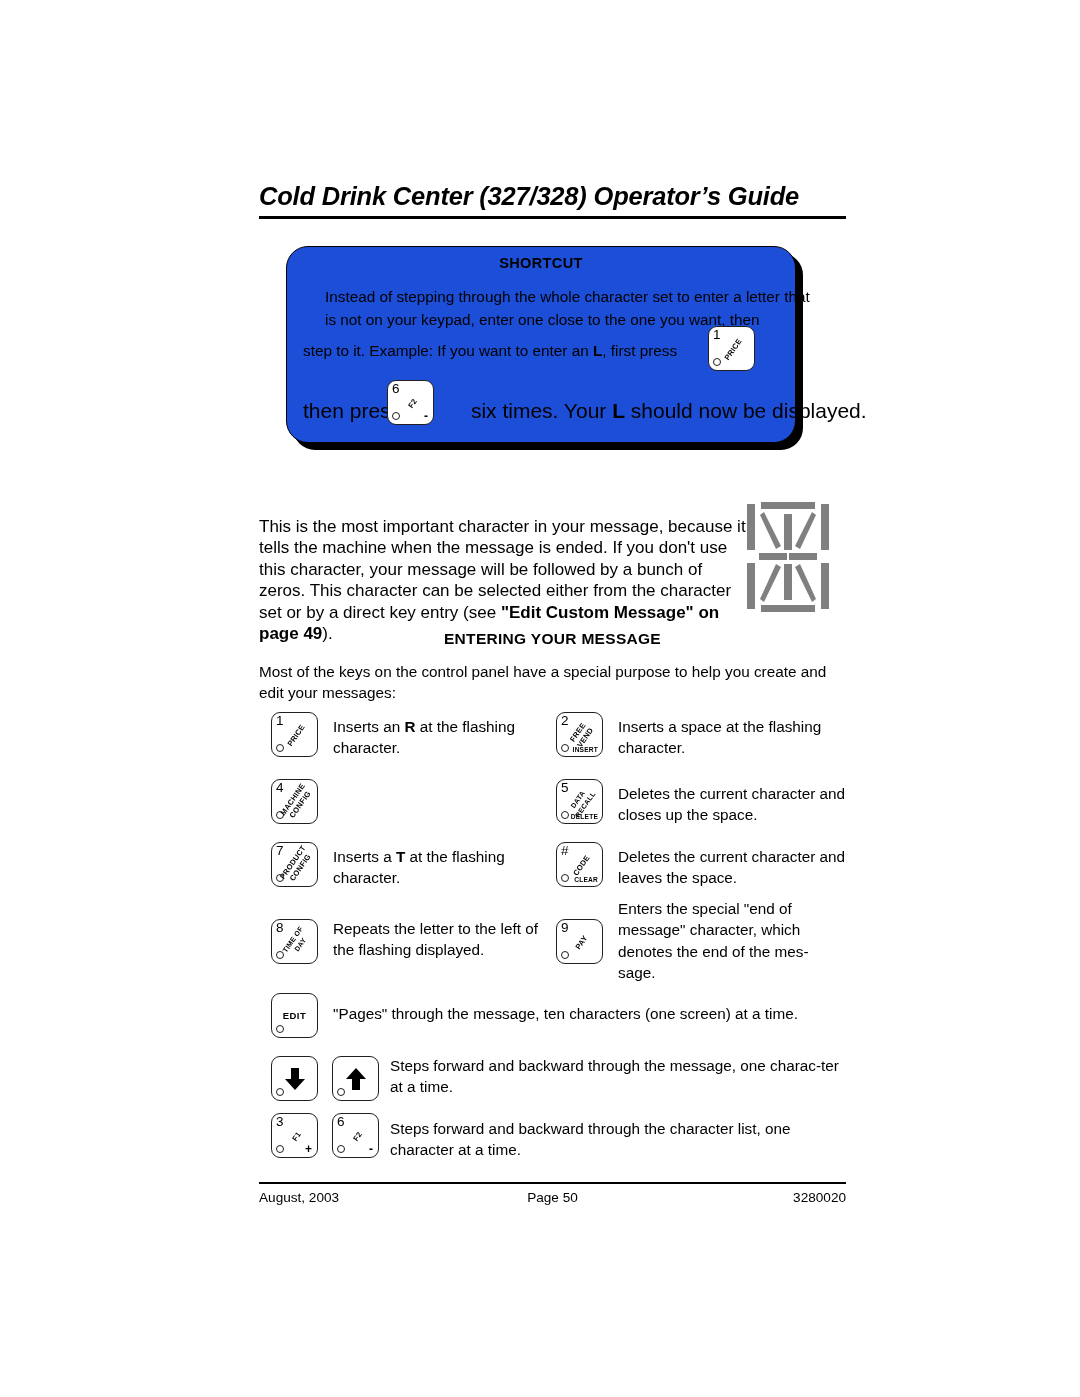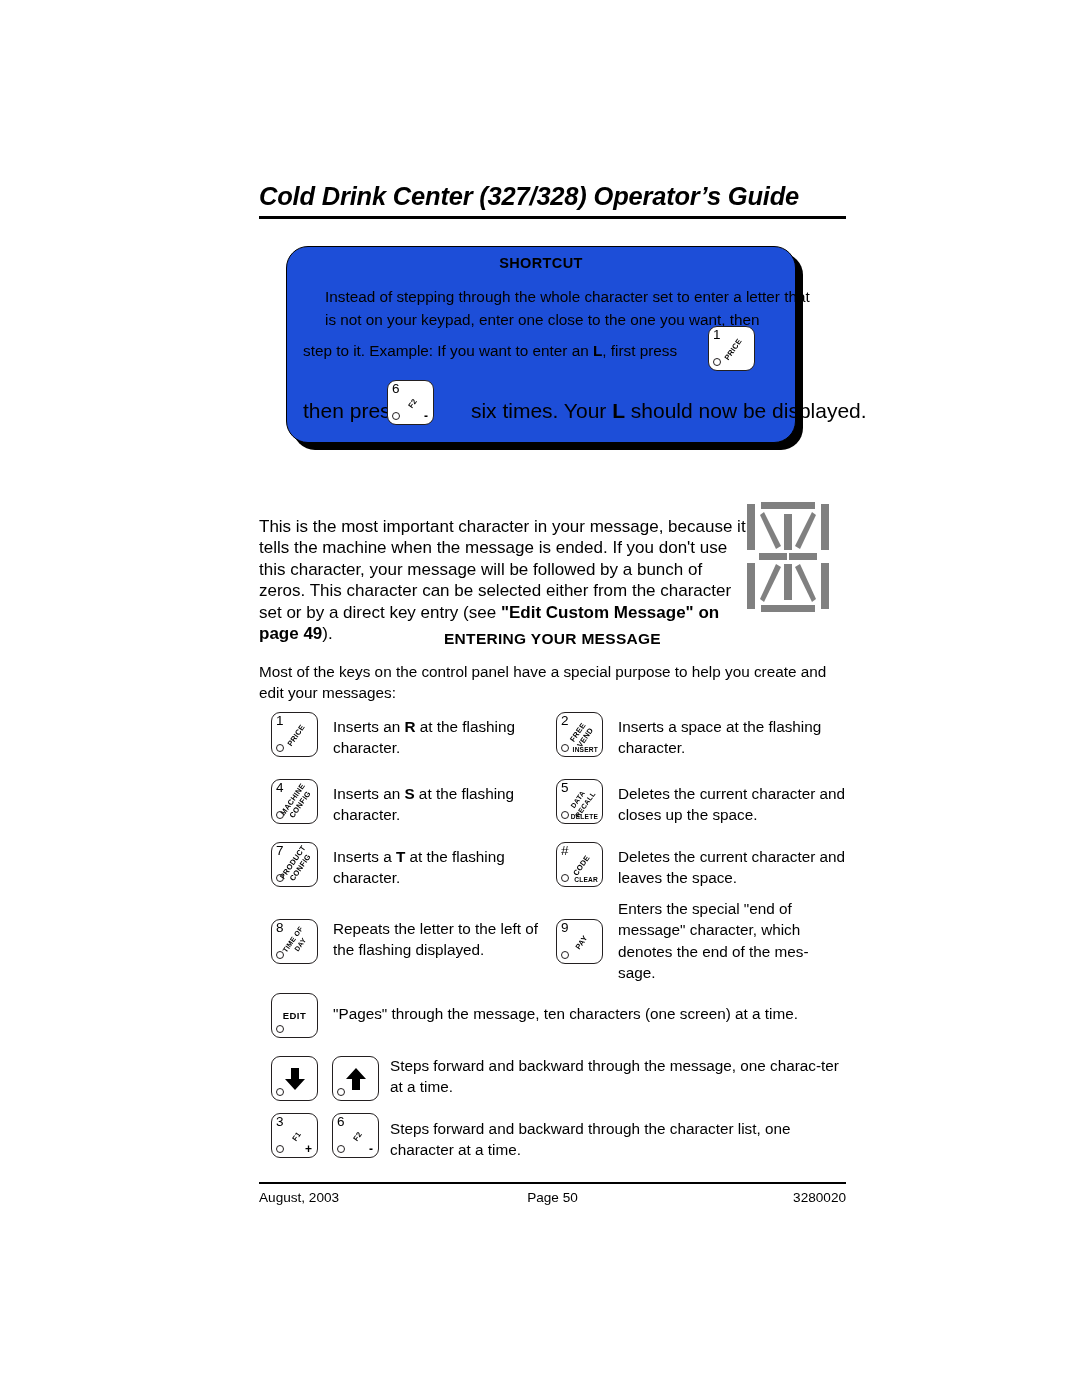--- a/index.html
+++ b/index.html
@@ -325,21 +325,20 @@
   <div class="ktext" style="left:608px;top:716px;width:225px;">Inserts a space at the flashing character.</div>
 
   <div class="key" style="position:absolute;left:261px;top:779px;width:47px;height:45px;">
     <span class="k-num">4</span>
     <span class="k-diag">
         <span class="k-diag-inner">MACHINE
 CONFIG</span>
       </span>
     <span class="k-led"></span>
   </div>
-  <div class="ktext" style="left:323px;top:783px;width:200px;"><span>Inserts an </span><b>S</b><span> at the flashing character.</span></div>
 
   <div class="key" style="position:absolute;left:546px;top:779px;width:47px;height:45px;">
     <span class="k-num">5</span>
     <span class="k-diag">
         <span class="k-diag-inner" style="font-size:7px;">DATA RECALL</span>
       </span>
     <span class="k-led"></span>
     <span class="k-sub">DELETE</span>
   </div>
   <div class="ktext" style="left:608px;top:783px;width:230px;">Deletes the current character and closes up the space.</div>

